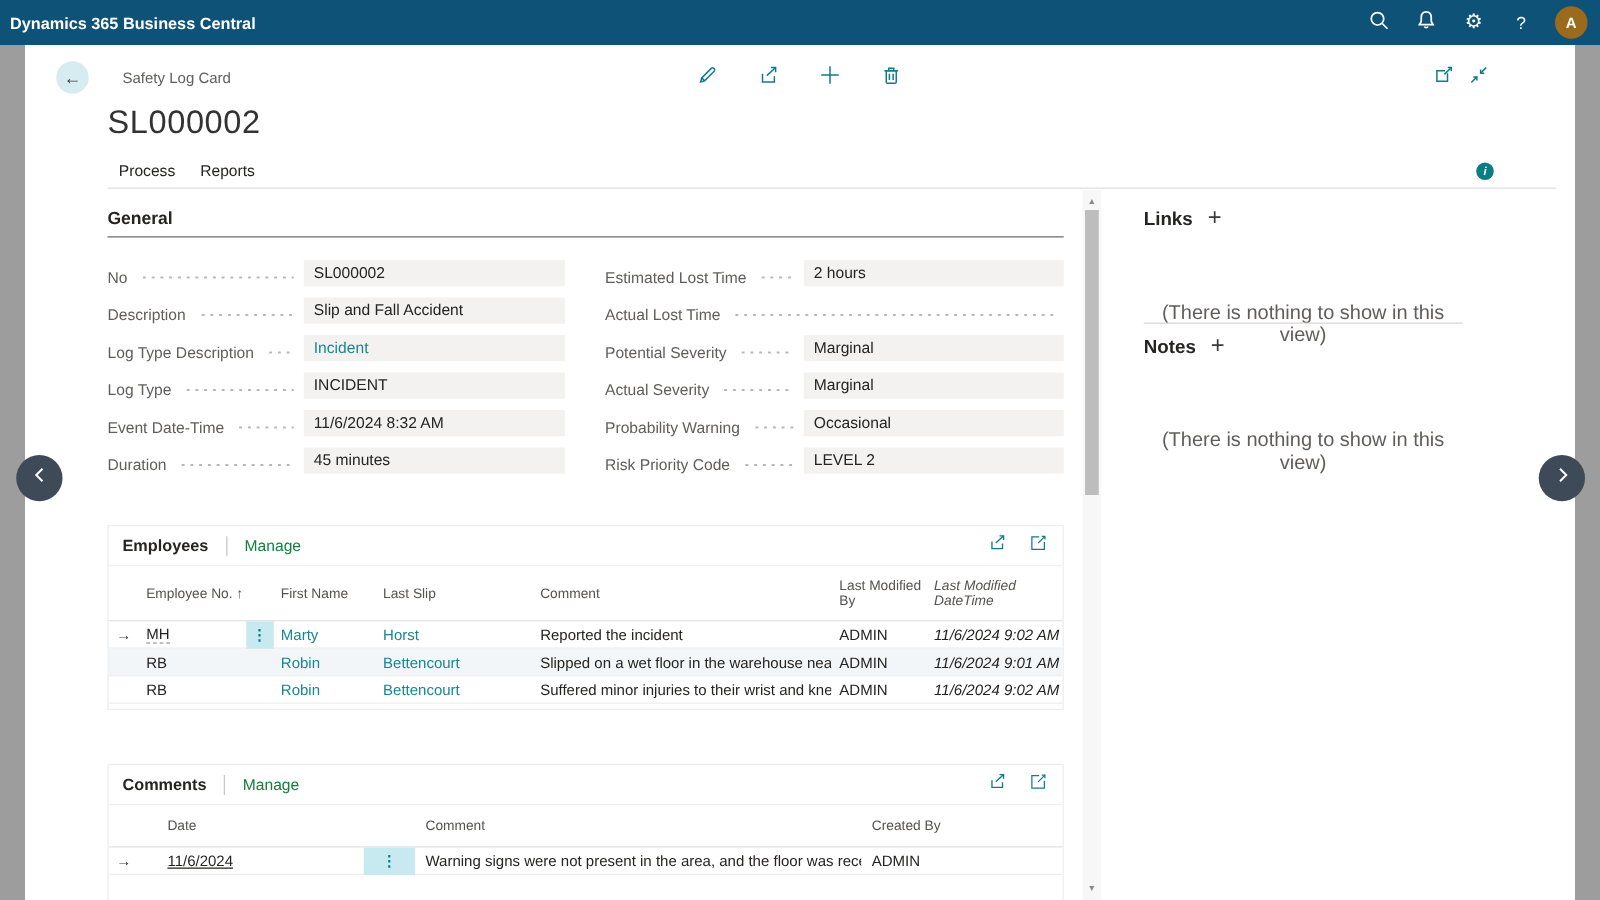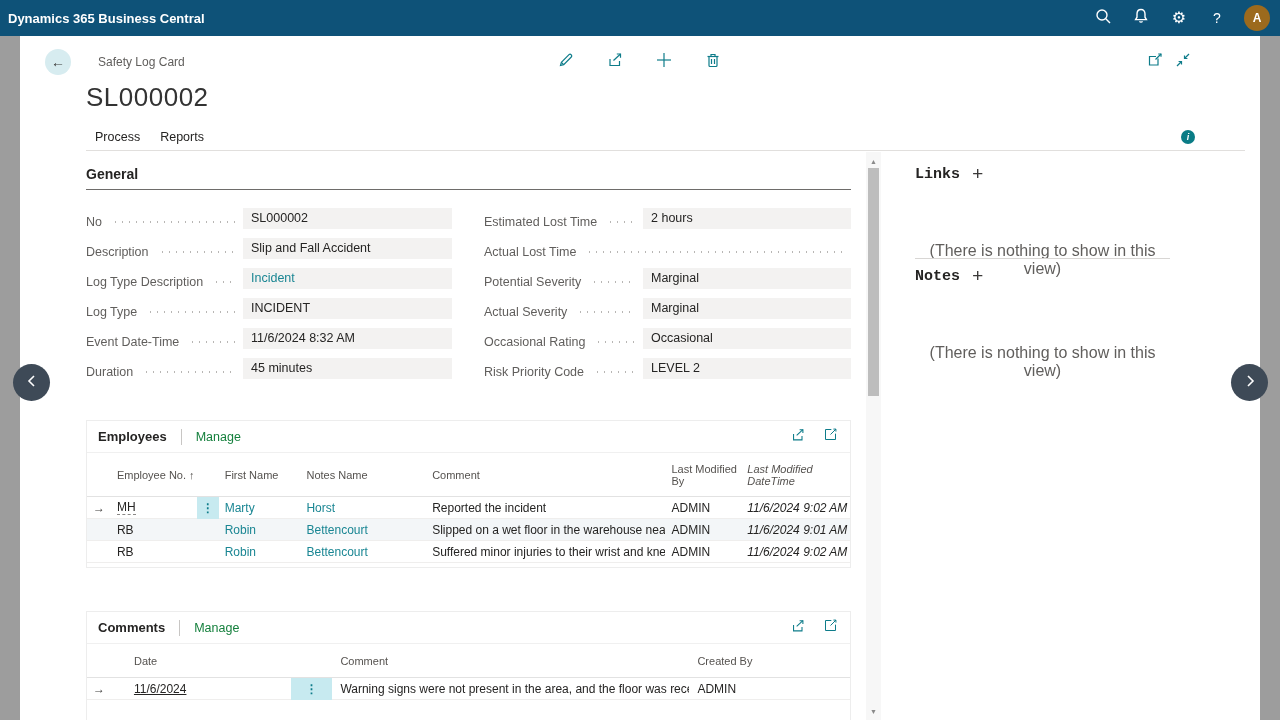--- a/index.html
+++ b/index.html
@@ -81,21 +81,21 @@
   .c-modby{width:76px;} .c-moddt{width:109px;font-style:italic;}
   .cc-arrow{width:24px; padding-left:0; text-align:center; color:#3b3a39; font-size:12px;}
   .cc-date{width:180px; padding-left:23px;} .cc-menu{width:42px; padding-left:0; text-align:center;}
   .cc-comment{width:358px; padding-left:8px;} .cc-created{width:161px; padding-left:8px;}
   .cell-link { color:#1a8693; cursor:pointer; }
   .drill { color:#252423; border-bottom:1px dashed #8a8886; cursor:pointer; display:inline-block; line-height:13px; }
   .date-link { color:#252423; text-decoration:underline; cursor:pointer; }
   .menu-active { background:#c7eaf0; height:22px; display:flex; align-items:center; justify-content:center; cursor:pointer; }
   .vdots { color:#0e7c8a; font-size:12px; font-weight:bold; line-height:10px; }
   
-  .side-heading { position:absolute; left:895px; width:255px; display:flex; align-items:flex-start; gap:12px;font-family:Liberation Mono, monospace; }
+  .side-heading { position:absolute; left:895px; width:255px; display:flex; align-items:flex-end; gap:12px; }
   .side-heading .h { font-size:15px; font-weight:bold; color:#252423; }
   .plus-btn { font-size:19px; font-weight:300; color:#3b3a39; cursor:pointer; line-height:18px; }
   .side-empty { position:absolute; left:895px; width:255px; text-align:center; font-size:16px; color:#605e5c;margin-top:24px; }
   .side-divider { position:absolute; left:895px; width:255px; border-top:1px solid #d8d6d4; }
   
   .vscroll { position:absolute; left:846px; top:116px; width:15px; height:568px; background:#f7f7f7; cursor:pointer; }
   .vscroll .arr { position:absolute; left:0; width:15px; height:14px; color:#8a8a8a; font-size:7px;
                   display:flex; align-items:center; justify-content:center; }
   .vscroll .arr.up { top:2px; } .vscroll .arr.down { bottom:2px; }
   .vscroll .thumb { position:absolute; left:2px; top:16px; width:11px; height:228px; background:#bdbdbd; }
@@ -263,21 +263,21 @@
         <span class="flabel">Potential Severity</span>
         <span class="fdots"></span>
         <span class="fvalue">Marginal</span>
       </div>
       <div class="frow">
         <span class="flabel">Actual Severity</span>
         <span class="fdots"></span>
         <span class="fvalue">Marginal</span>
       </div>
       <div class="frow">
-        <span class="flabel">Occasional Rating</span>
+        <span class="flabel">Probability Warning</span>
         <span class="fdots"></span>
         <span class="fvalue">Occasional</span>
       </div>
       <div class="frow">
         <span class="flabel">Risk Priority Code</span>
         <span class="fdots"></span>
         <span class="fvalue">LEVEL 2</span>
       </div>
     </div>
   </div>
@@ -306,21 +306,21 @@
               </svg>
           </span>
         </span>
       </span>
     </div>
     <div class="thead">
       <span class="th c-arrow"></span>
       <span class="th c-empno">Employee No. ↑</span>
       <span class="th c-menu"></span>
       <span class="th c-first">First Name</span>
-      <span class="th c-last">Notes Name</span>
+      <span class="th c-last">Last Slip</span>
       <span class="th c-comment">Comment</span>
       <span class="th c-modby">Last Modified By</span>
       <span class="th c-moddt">Last Modified DateTime</span>
     </div>
     <div class="trow">
       <span class="td c-arrow">→</span>
       <span class="td c-empno"><span class="drill">MH</span></span>
       <span class="c-menu menu-active">
           <span class="vdots">⋮</span>
         </span>

